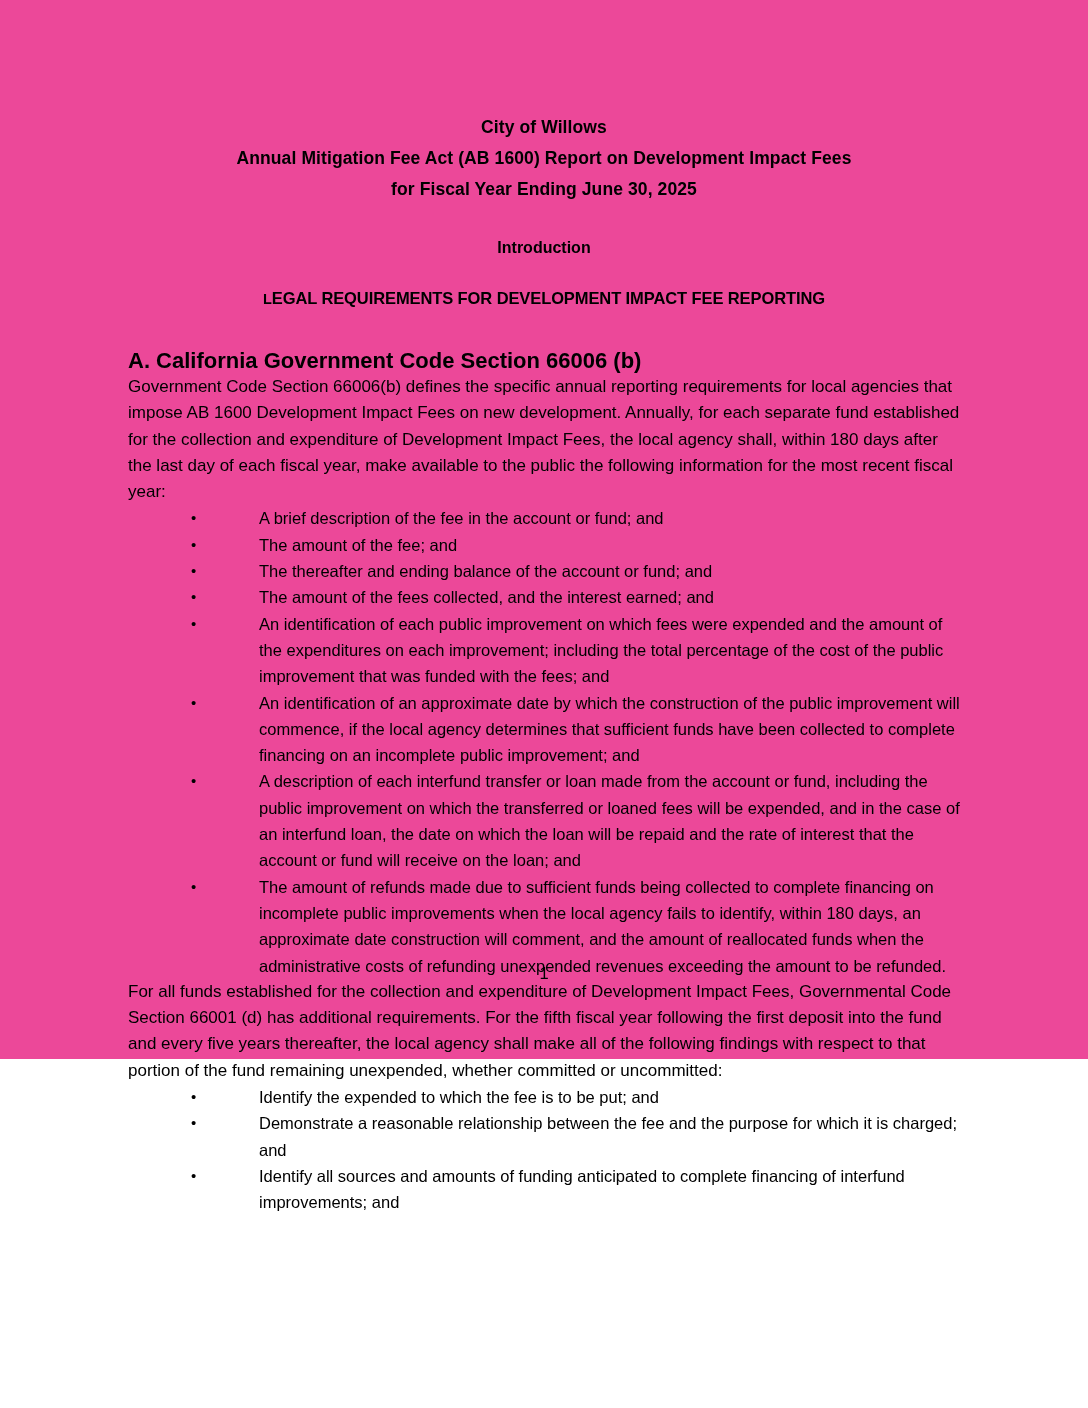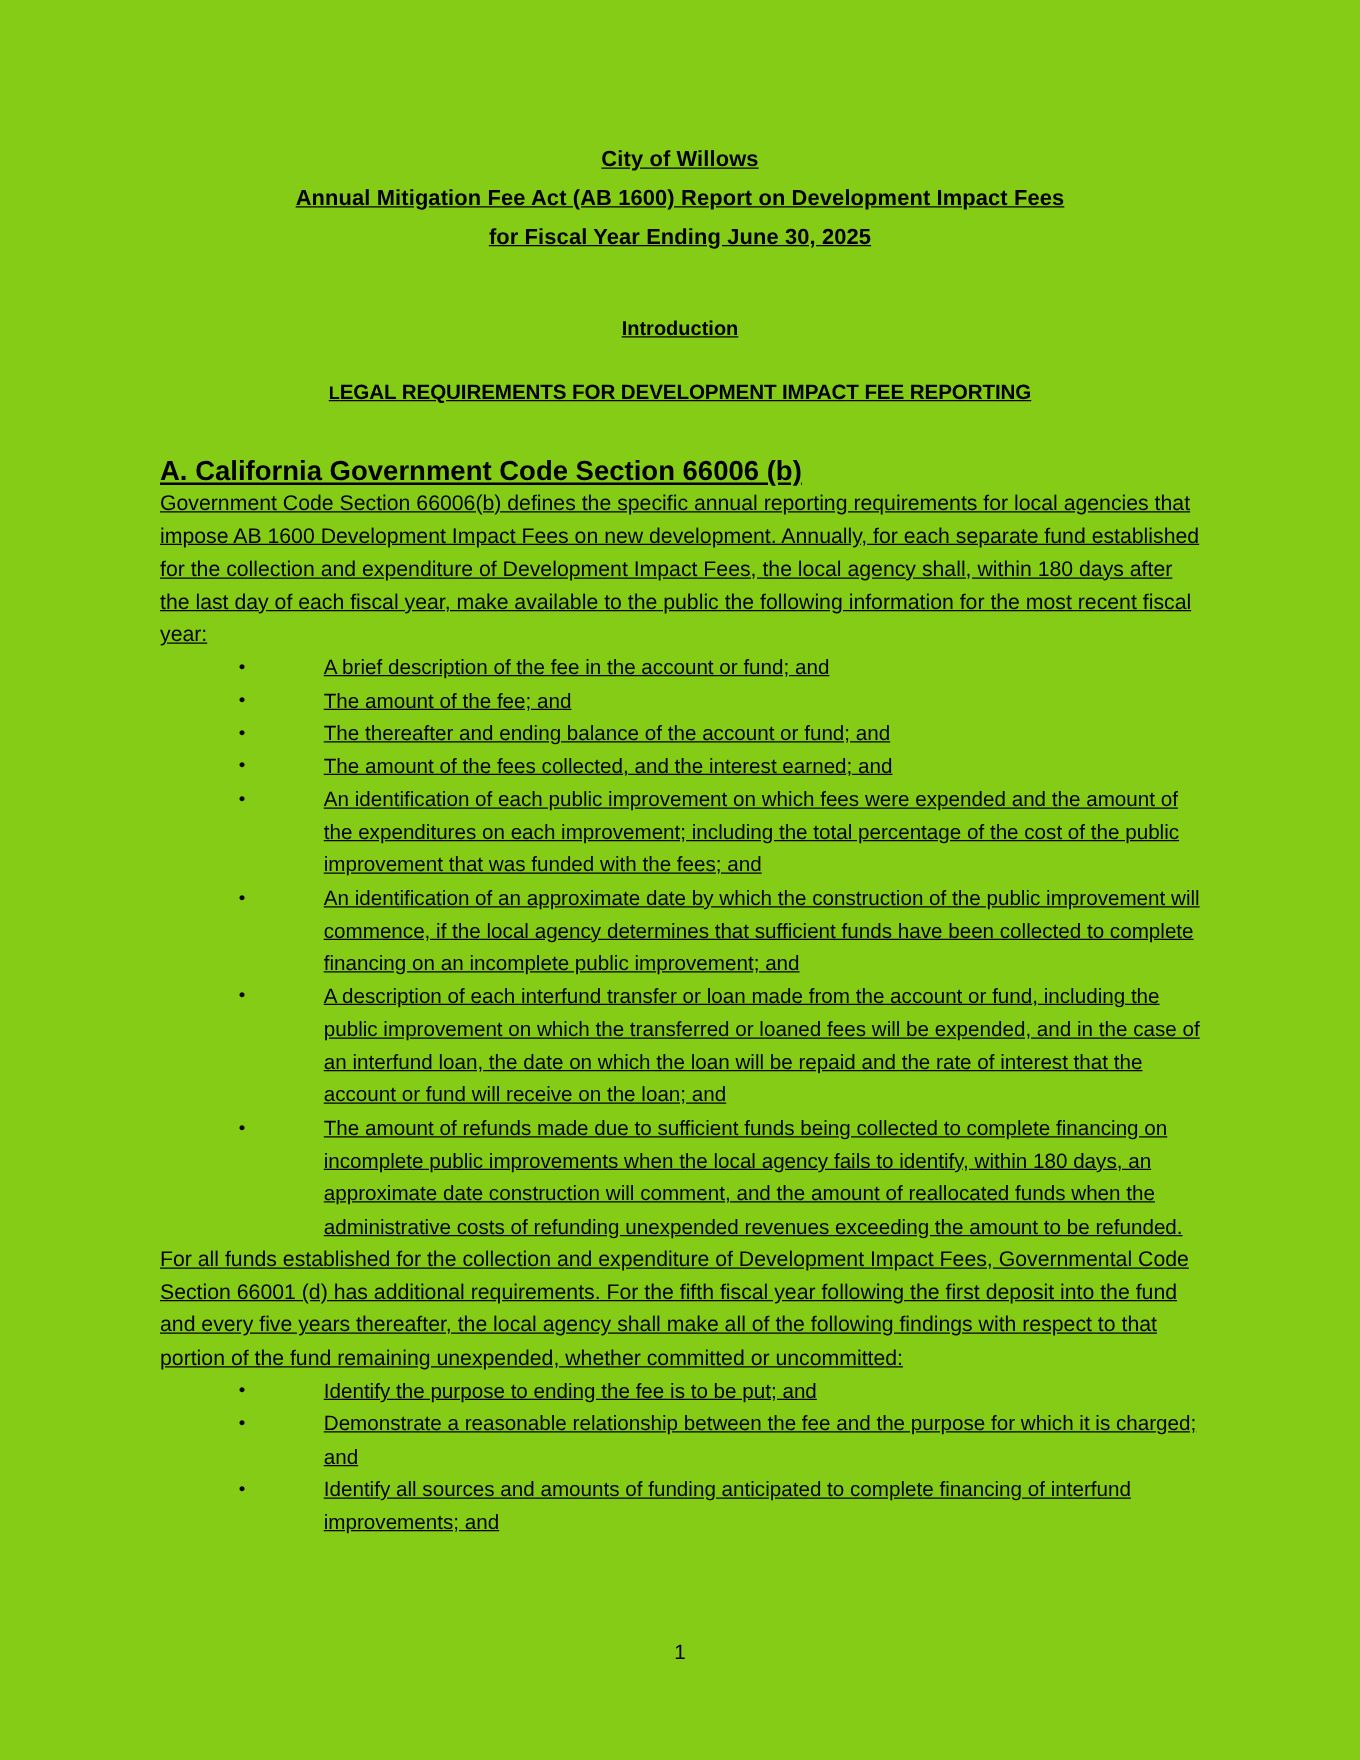--- a/index.html
+++ b/index.html
@@ -9,41 +9,40 @@
   }
   body {
     width: 1088px;
     height: 1408px;
     font-family: "Liberation Sans", sans-serif;
     color: #000000;
   }
   .page {
     position: relative;
     width: 1088px;
-    height: 1408px;
+    height: 1059px;
     box-sizing: border-box;
     padding: 112px 128px 0 128px;
-    background: #84cc16;
-    text-decoration: underline;
+    background: #ec4899;
   }
   .title-block {
     text-align: center;
   }
   .title-line {
     font-weight: bold;
     font-size: 17.5px;
     line-height: 31px;
     letter-spacing: 0.1px;
   }
   .section-heading {
     text-align: center;
     font-weight: bold;
     font-size: 16px;
     line-height: 26px;
-    margin-top: 46px;
+    margin-top: 30px;
   }
   .requirements-heading {
     text-align: center;
     font-weight: bold;
     font-size: 16.5px;
     line-height: 26px;
     margin-top: 24px;
     letter-spacing: -0.1px;
   }
   .requirements-heading .small-cap {
@@ -114,20 +113,20 @@
     <li><span class="bullet-mark">•</span><span>The thereafter and ending balance of the account or fund; and</span></li>
     <li><span class="bullet-mark">•</span><span>The amount of the fees collected, and the interest earned; and</span></li>
     <li><span class="bullet-mark">•</span><span>An identification of each public improvement on which fees were expended and the amount of the expenditures on each improvement; including the total percentage of the cost of the public improvement that was funded with the fees; and</span></li>
     <li><span class="bullet-mark">•</span><span>An identification of an approximate date by which the construction of the public improvement will commence, if the local agency determines that sufficient funds have been collected to complete financing on an incomplete public improvement; and</span></li>
     <li><span class="bullet-mark">•</span><span>A description of each interfund transfer or loan made from the account or fund, including the public improvement on which the transferred or loaned fees will be expended, and in the case of an interfund loan, the date on which the loan will be repaid and the rate of interest that the account or fund will receive on the loan; and</span></li>
     <li><span class="bullet-mark">•</span><span>The amount of refunds made due to sufficient funds being collected to complete financing on incomplete public improvements when the local agency fails to identify, within 180 days, an approximate date construction will comment, and the amount of reallocated funds when the administrative costs of refunding unexpended revenues exceeding the amount to be refunded.</span></li>
   </ul>
 
   <p class="body-text">For all funds established for the collection and expenditure of Development Impact Fees, Governmental Code Section 66001 (d) has additional requirements. For the fifth fiscal year following the first deposit into the fund and every five years thereafter, the local agency shall make all of the following findings with respect to that portion of the fund remaining unexpended, whether committed or uncommitted:</p>
   <ul class="bullets">
-    <li><span class="bullet-mark">•</span><span>Identify the purpose to ending the fee is to be put; and</span></li>
+    <li><span class="bullet-mark">•</span><span>Identify the expended to which the fee is to be put; and</span></li>
     <li><span class="bullet-mark">•</span><span>Demonstrate a reasonable relationship between the fee and the purpose for which it is charged; and</span></li>
     <li><span class="bullet-mark">•</span><span>Identify all sources and amounts of funding anticipated to complete financing of interfund improvements; and</span></li>
   </ul>
 
   <div class="page-number">1</div>
 
 </div>
 
 </body></html>

